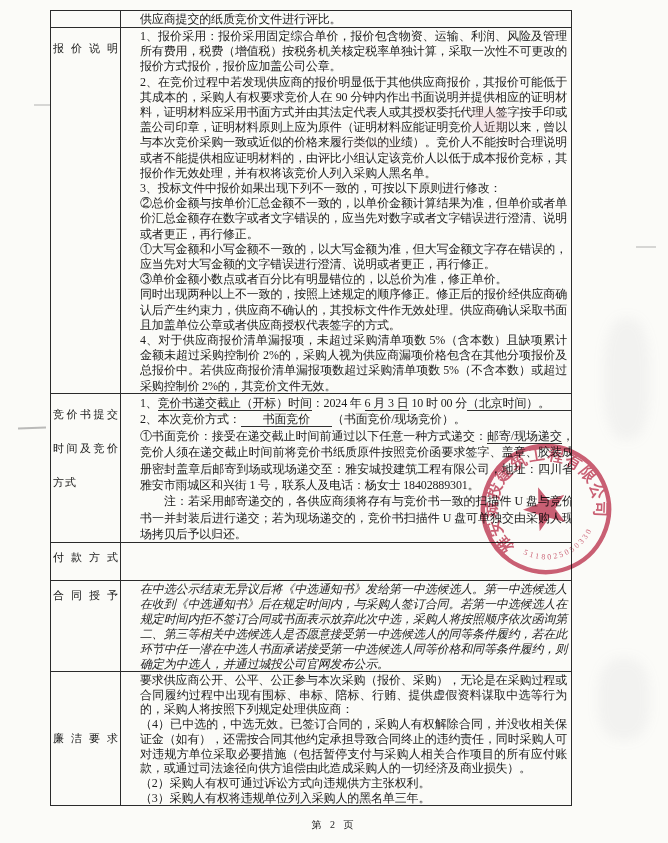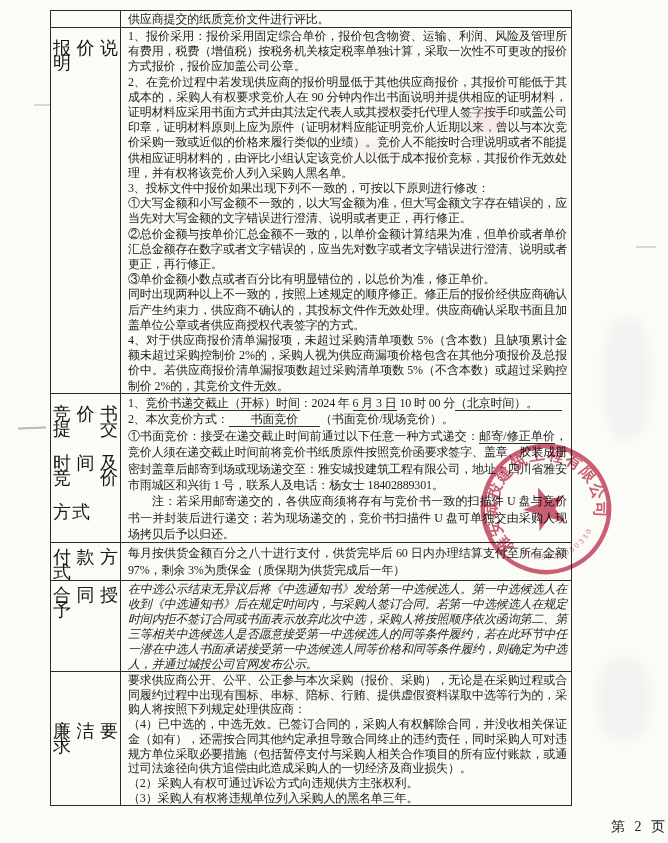--- a/index.html
+++ b/index.html
@@ -17,57 +17,58 @@
     border:1px solid #2b2b2b;
     box-sizing:border-box;
     background:transparent;
   }
   .t-row{display:flex;box-sizing:border-box;border-bottom:1px solid #2b2b2b;overflow:hidden;}
   .t-row:last-child{border-bottom:none;}
   .t-label{
     width:70px;flex:0 0 70px;box-sizing:border-box;
     border-right:1px solid #2b2b2b;
     display:flex;flex-direction:column;
-    font-size:18px;color:#161616;
+    font-size:11px;color:#161616;
     padding-left:2px;padding-right:2px;
   }
   .lab-line{text-align:justify;text-align-last:justify;line-height:15px;}
   .lab-short{text-align-last:left;letter-spacing:1px;}
   .t-content{
     flex:1;box-sizing:border-box;
     padding:1px 4px 0 7px;
     font-size:12px;
+    margin-left:12px;
   }
   .para{word-break:break-all;letter-spacing:-0.15px;text-align:justify;}
   .bold{font-weight:normal;}
   .uline{border-bottom:1px solid #2f2f2f;}
   .indent{text-indent:24px;}
   .nowrap{white-space:nowrap;text-align:left;}
   
   .row-continuation{height:17px;}
   .row-continuation .t-content{line-height:15px;}
   .row-quote-notes{height:366px;}
   .row-quote-notes .t-content{line-height:15.2px;}
   .row-quote-notes .t-label{padding-top:13px;}
   .row-submission{height:149px;}
   .row-submission .t-content{line-height:16.4px;}
   .row-submission .t-label{padding-top:13px;gap:19px;}
-  .row-payment{height:38px;}
+  .row-payment{height:38px;flex-direction:column;}
   .row-payment .t-content{line-height:17.4px;padding-top:2px;}
   .row-payment .t-label{padding-top:7px;}
   .row-award{height:91px;}
   .row-award .t-content{line-height:15.1px;font-style:italic;}
   .row-award .t-label{padding-top:7px;}
   .row-integrity{height:133px;}
   .row-integrity .t-content{line-height:14.7px;}
   .row-integrity .t-label{justify-content:center;}
   
   .footer{
     position:absolute;left:0;top:818px;width:100%;
-    text-align:right;font-size:14px;letter-spacing:3px;color:#222;
+    text-align:center;font-size:10px;letter-spacing:3px;color:#222;
   }
   
   .seal{
     position:absolute;left:462px;top:425px;
     transform:rotate(-20deg);
     opacity:.82;mix-blend-mode:multiply;
     pointer-events:none;
   }
   
   .artifact{position:absolute;pointer-events:none;}
@@ -94,37 +95,37 @@
 
     <div id="rows-mount">
         <div class="t-row row-quote-notes">
           <div class="t-label lab-quote-notes">
             <div class="lab-line">报价说明</div>
           </div>
           <div class="t-content">
             <div class="para"><span>1、报价采用：报价采用固定综合单价，报价包含物资、运输、利润、风险及管理所有费用，税费（增值税）按税务机关核定税率单独计算，采取一次性不可更改的报价方式报价，报价应加盖公司公章。</span></div>
             <div class="para"><span>2、在竞价过程中若发现供应商的报价明显低于其他供应商报价，其报价可能低于其成本的，采购人有权要求竞价人在 90 分钟内作出书面说明并提供相应的证明材料，证明材料应采用书面方式并由其法定代表人或其授权委托代理人签字按手印或盖公司印章，证明材料原则上应为原件（证明材料应能证明竞价人近期以来，曾以与本次竞价采购一致或近似的价格来履行类似的业绩）。竞价人不能按时合理说明或者不能提供相应证明材料的，由评比小组认定该竞价人以低于成本报价竞标，其报价作无效处理，并有权将该竞价人列入采购人黑名单。</span></div>
             <div class="para"><span>3、投标文件中报价如果出现下列不一致的，可按以下原则进行修改：</span></div>
+            <div class="para"><span>②总价金额与按单价汇总金额不一致的，以单价金额计算结果为准，但单价或者单价汇总金额存在数字或者文字错误的，应当先对数字或者文字错误进行澄清、说明或者更正，再行修正。</span></div>
             <div class="para"><span>①大写金额和小写金额不一致的，以大写金额为准，但大写金额文字存在错误的，应当先对大写金额的文字错误进行澄清、说明或者更正，再行修正。</span></div>
-            <div class="para"><span>②总价金额与按单价汇总金额不一致的，以单价金额计算结果为准，但单价或者单价汇总金额存在数字或者文字错误的，应当先对数字或者文字错误进行澄清、说明或者更正，再行修正。</span></div>
             <div class="para"><span>③单价金额小数点或者百分比有明显错位的，以总价为准，修正单价。</span></div>
             <div class="para"><span>同时出现两种以上不一致的，按照上述规定的顺序修正。修正后的报价经供应商确认后产生约束力，供应商不确认的，其投标文件作无效处理。供应商确认采取书面且加盖单位公章或者供应商授权代表签字的方式。</span></div>
             <div class="para bold"><span>4、对于供应商报价清单漏报项，未超过采购清单项数 5%（含本数）且缺项累计金额未超过采购控制价 2%的，采购人视为供应商漏项价格包含在其他分项报价及总报价中。若供应商报价清单漏报项数超过采购清单项数 5%（不含本数）或超过采购控制价 2%的，其竞价文件无效。</span></div>
           </div>
         </div>
         <div class="t-row row-submission">
           <div class="t-label lab-submission">
             <div class="lab-line">竞价书提交</div>
             <div class="lab-line">时间及竞价</div>
             <div class="lab-line lab-short">方式</div>
           </div>
           <div class="t-content">
             <div class="para nowrap"><span>1、</span><span class="uline">竞价书递交截止（开标）时间</span><span>：2024 年 </span><span class="uline">6 月 3 日</span><span> 10 时 00 分</span><span class="uline">（北京时间）。</span><span class="uline" style="padding: 0px 6px;">　</span></div>
             <div class="para"><span>2、本次竞价方式：</span><span class="uline" style="padding: 0px 22px;">书面竞价</span><span>（书面竞价/现场竞价）。</span></div>
-            <div class="para"><span>①书面竞价：接受在递交截止时间前通过以下任意一种方式递交：</span><span class="bold uline">邮寄/修正单价</span><span>，竞价人须在递交截止时间前将竞价书纸质原件按照竞价函要求签字、盖章、胶装成册密封盖章后邮寄到场或现场递交至：雅安城投建筑工程有限公司，地址：四川省雅安市雨城区和兴街 1 号，联系人及电话：杨女士 18402889301。</span></div>
+            <div class="para"><span>①书面竞价：接受在递交截止时间前通过以下任意一种方式递交：</span><span class="bold uline">邮寄/现场递交</span><span>，竞价人须在递交截止时间前将竞价书纸质原件按照竞价函要求签字、盖章、胶装成册密封盖章后邮寄到场或现场递交至：雅安城投建筑工程有限公司，地址：四川省雅安市雨城区和兴街 1 号，联系人及电话：杨女士 18402889301。</span></div>
             <div class="para bold indent"><span>注：若采用邮寄递交的，各供应商须将存有与竞价书一致的扫描件 U 盘与竞价书一并封装后进行递交；若为现场递交的，竞价书扫描件 U 盘可单独交由采购人现场拷贝后予以归还。</span></div>
           </div>
         </div>
         <div class="t-row row-payment">
           <div class="t-label lab-payment">
             <div class="lab-line">付款方式</div>
           </div>
           <div class="t-content">
             <div class="para"><span>每月按供货金额百分之八十进行支付，供货完毕后 60 日内办理结算支付至所有金额 97%，剩余 3%为质保金（质保期为供货完成后一年）</span></div>
           </div>

